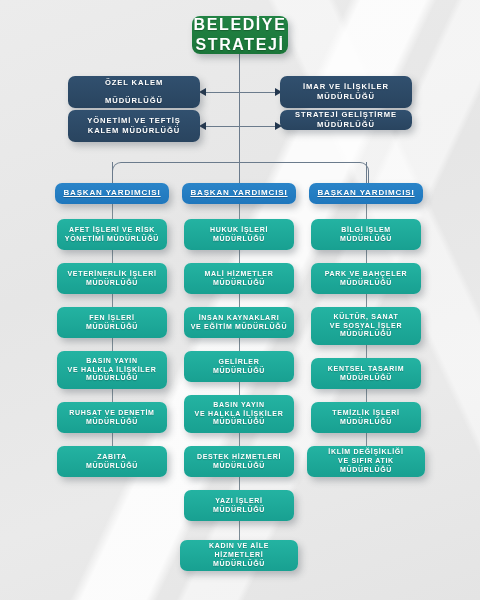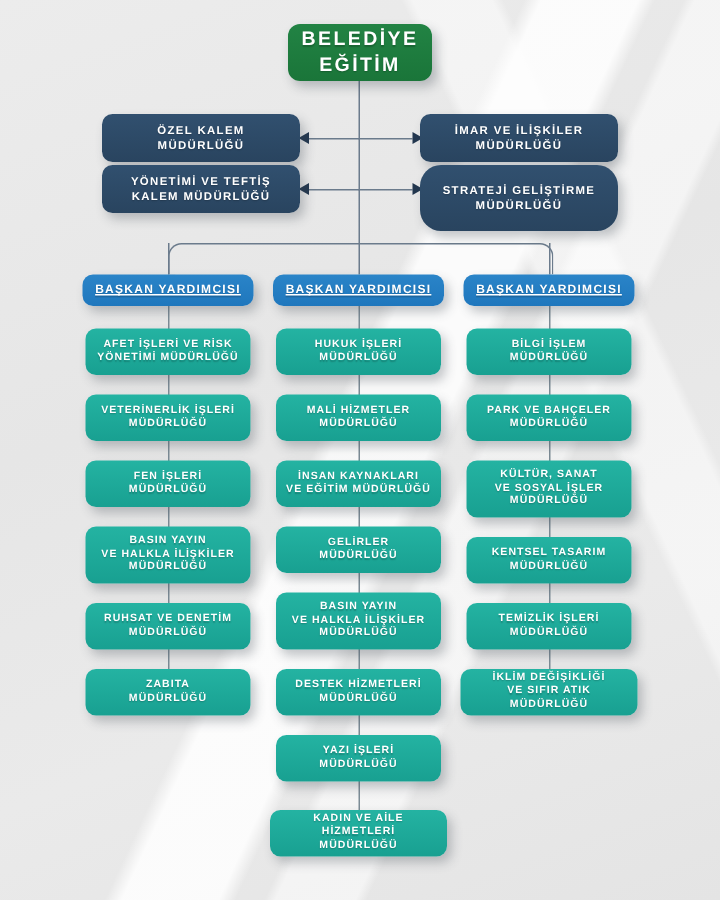--- a/index.html
+++ b/index.html
@@ -69,21 +69,21 @@
     z-index: 3;
     box-sizing: border-box;
     padding: 2px 4px;
     letter-spacing: 0.6px;
     line-height: 1.28;
     box-shadow: 3px 4px 7px rgba(60,70,80,0.30);
     text-shadow: 0 1px 1px rgba(0,0,0,0.22);
   }
   .box-mayor {
     background: linear-gradient(180deg, #228344 0%, #1a7539 100%);
-    font-size: 13px;
+    font-size: 16px;
     font-weight: bold;
     letter-spacing: 1.6px;
     border-radius: 8px;
   }
   .box-navy {
     background: linear-gradient(180deg, #31506f 0%, #29445f 100%);
     font-size: 7.6px;
     font-weight: bold;
     letter-spacing: 0.9px;
   }
@@ -123,39 +123,39 @@
   <div class="line v" style="left:112px; top:162px; height:21px;"></div>
   <div class="line v" style="left:239px; top:162px; height:21px;"></div>
   <div class="line v" style="left:366px; top:162px; height:21px;"></div>
 
   <div class="line v teal" style="left:112px; top:204px; height:260px;"></div>
   <div class="line v teal" style="left:239px; top:204px; height:348px;"></div>
   <div class="line v teal" style="left:366px; top:204px; height:260px;"></div>
 
   <div class="box box-mayor" style="left:192px; top:16px; width:96px; height:38px; flex-direction:column;">
     <span>BELEDİYE</span>
-    <span>EĞİTİM</span>
-  </div>
-
-  <div class="box box-navy" style="left:68px; top:76px; width:132px; height:32px; flex-direction:column;">
+    <span>STRATEJİ</span>
+  </div>
+
+  <div class="box box-navy" style="left:68px; top:76px; width:132px; height:32px; flex-direction:column;justify-content:space-between;">
     <span>ÖZEL KALEM</span>
     <span>MÜDÜRLÜĞÜ</span>
   </div>
 
   <div class="box box-navy" style="left:280px; top:76px; width:132px; height:32px; flex-direction:column;">
     <span>İMAR VE İLİŞKİLER</span>
     <span>MÜDÜRLÜĞÜ</span>
   </div>
 
   <div class="box box-navy" style="left:68px; top:110px; width:132px; height:32px; flex-direction:column;">
     <span>YÖNETİMİ VE TEFTİŞ</span>
     <span>KALEM MÜDÜRLÜĞÜ</span>
   </div>
 
-  <div class="box box-navy" style="left:280px; top:110px; width:132px; height:44px; flex-direction:column;border-radius:14px;">
+  <div class="box box-navy" style="left:280px; top:110px; width:132px; height:20px; flex-direction:column;">
     <span>STRATEJİ GELİŞTİRME</span>
     <span>MÜDÜRLÜĞÜ</span>
   </div>
 
   <div class="box box-deputy" style="left:55px; top:183px; width:114px; height:21px;">
     <span>BAŞKAN YARDIMCISI</span>
   </div>
   <div class="box box-deputy" style="left:182px; top:183px; width:114px; height:21px;">
     <span>BAŞKAN YARDIMCISI</span>
   </div>

